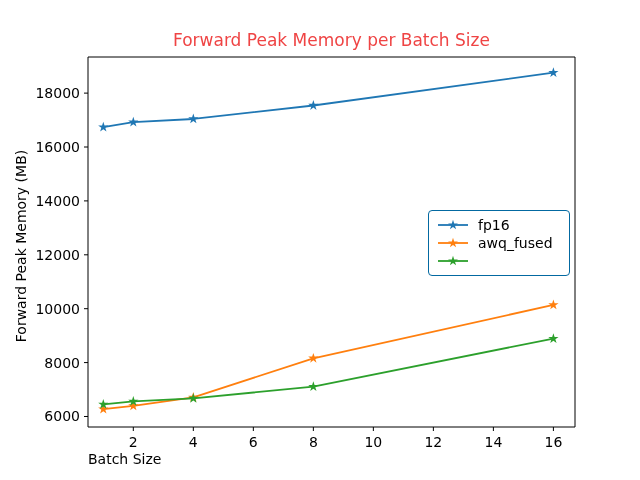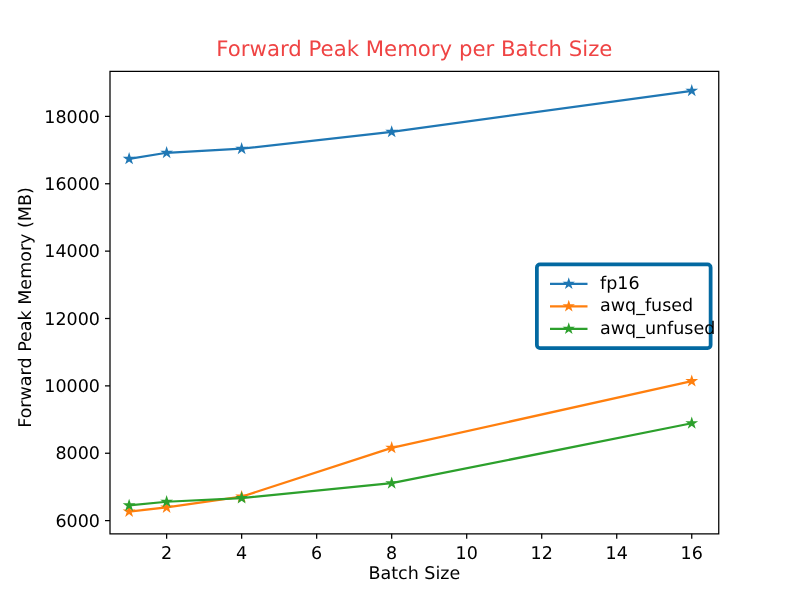--- a/index.html
+++ b/index.html
@@ -6,31 +6,31 @@
   .figure {
     position: relative; width: 640px; height: 480px; background: #ffffff;
     font-family: "DejaVu Sans", "Liberation Sans", sans-serif; overflow: hidden;
   }
   .chart-title {
     position: absolute; left: 88px; top: 30px; width: 487px;
     text-align: center; font-size: 17px; color: #ef4444;
   }
   .x-label {
     position: absolute; left: 88px; top: 451px; width: 487px;
-    text-align: center; font-size: 14px; color: #000;
+    text-align: left; font-size: 14px; color: #000;
   }
   .y-label {
     position: absolute; left: 21px; top: 246px;
     transform: translate(-50%, -50%) rotate(-90deg);
     font-size: 14px; color: #000; white-space: nowrap;
   }
   svg.plot { position: absolute; left: 0; top: 0; }
   .legend {
     position: absolute; left: 428px; top: 210px; width: 142px;
-    background: rgba(255,255,255,0.85); border: 3px solid #0369a1;
+    background: rgba(255,255,255,0.85); border: 1px solid #0369a1;
     border-radius: 4px; padding: 5px 8px; box-sizing: border-box;
   }
   .legend-item { display: flex; align-items: center; height: 18px; }
   .legend-swatch { width: 32px; height: 14px; margin-right: 9px; flex: none; }
   .legend-label { font-size: 14px; color: #000; white-space: nowrap; }
 </style>
 </head>
 <body>
 
 <div class="figure">
@@ -101,16 +101,15 @@
           <line x1="1" y1="7" x2="31" y2="7" stroke="#ff7f0e" stroke-width="1.8"></line>
           <path d="M16.00,1.80L17.17,5.39L20.95,5.39L17.89,7.61L19.06,11.21L16.00,8.99L12.94,11.21L14.11,7.61L11.05,5.39L14.83,5.39Z" fill="#ff7f0e"></path>
         </svg>
         <span class="legend-label">awq_fused</span>
       </div>
       <div class="legend-item">
         <svg class="legend-swatch" viewBox="0 0 32 14">
           <line x1="1" y1="7" x2="31" y2="7" stroke="#2ca02c" stroke-width="1.8"></line>
           <path d="M16.00,1.80L17.17,5.39L20.95,5.39L17.89,7.61L19.06,11.21L16.00,8.99L12.94,11.21L14.11,7.61L11.05,5.39L14.83,5.39Z" fill="#2ca02c"></path>
         </svg>
-        <span class="legend-label">awq_unfused</span>
       </div>
     </div>
 </div>
 
 </body></html>

